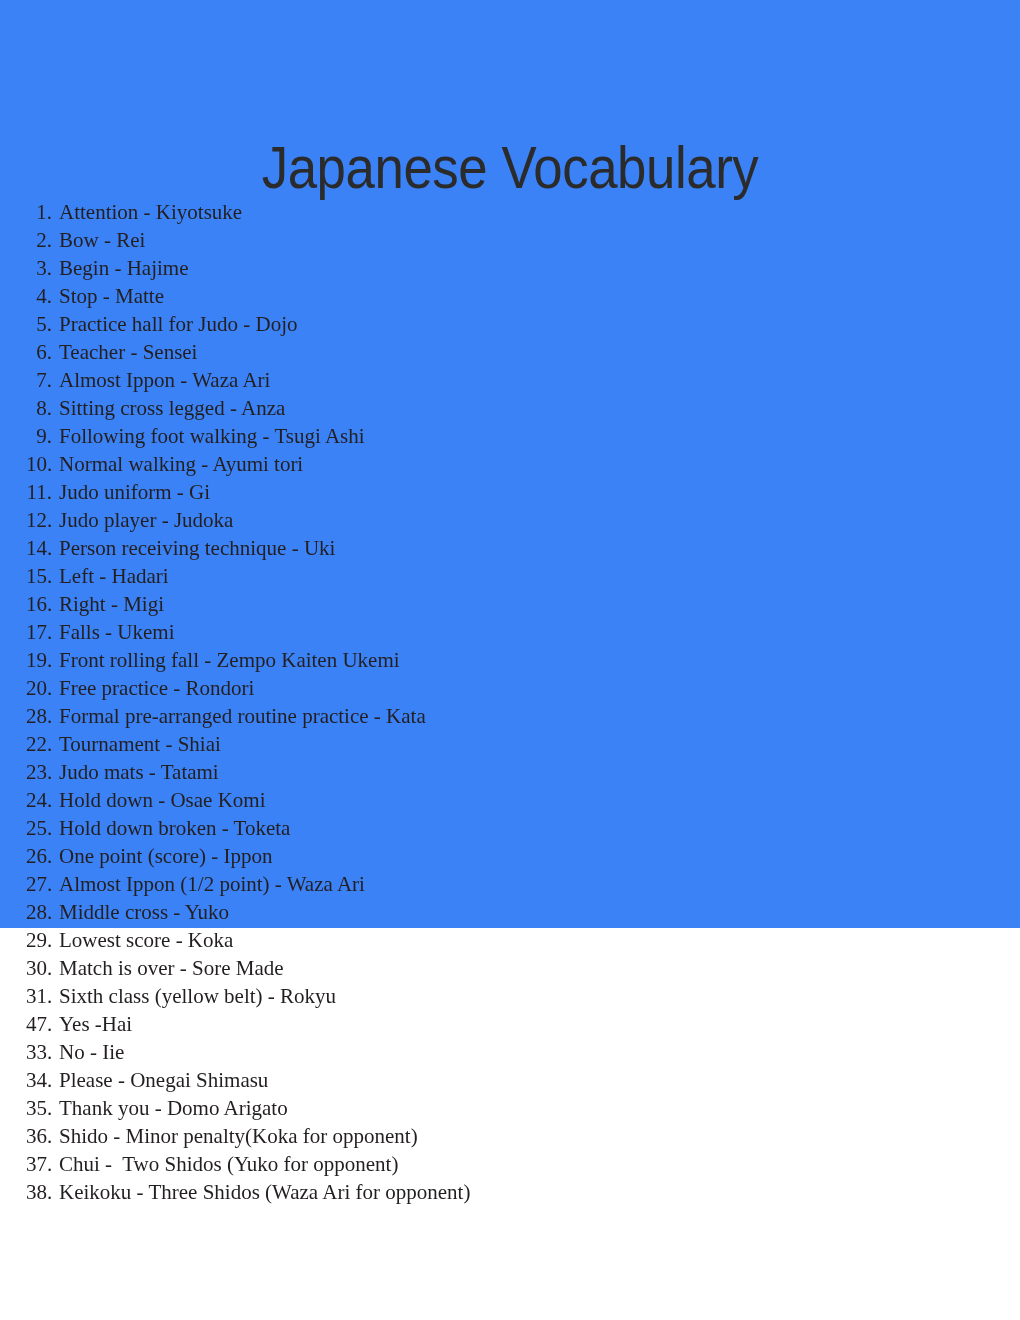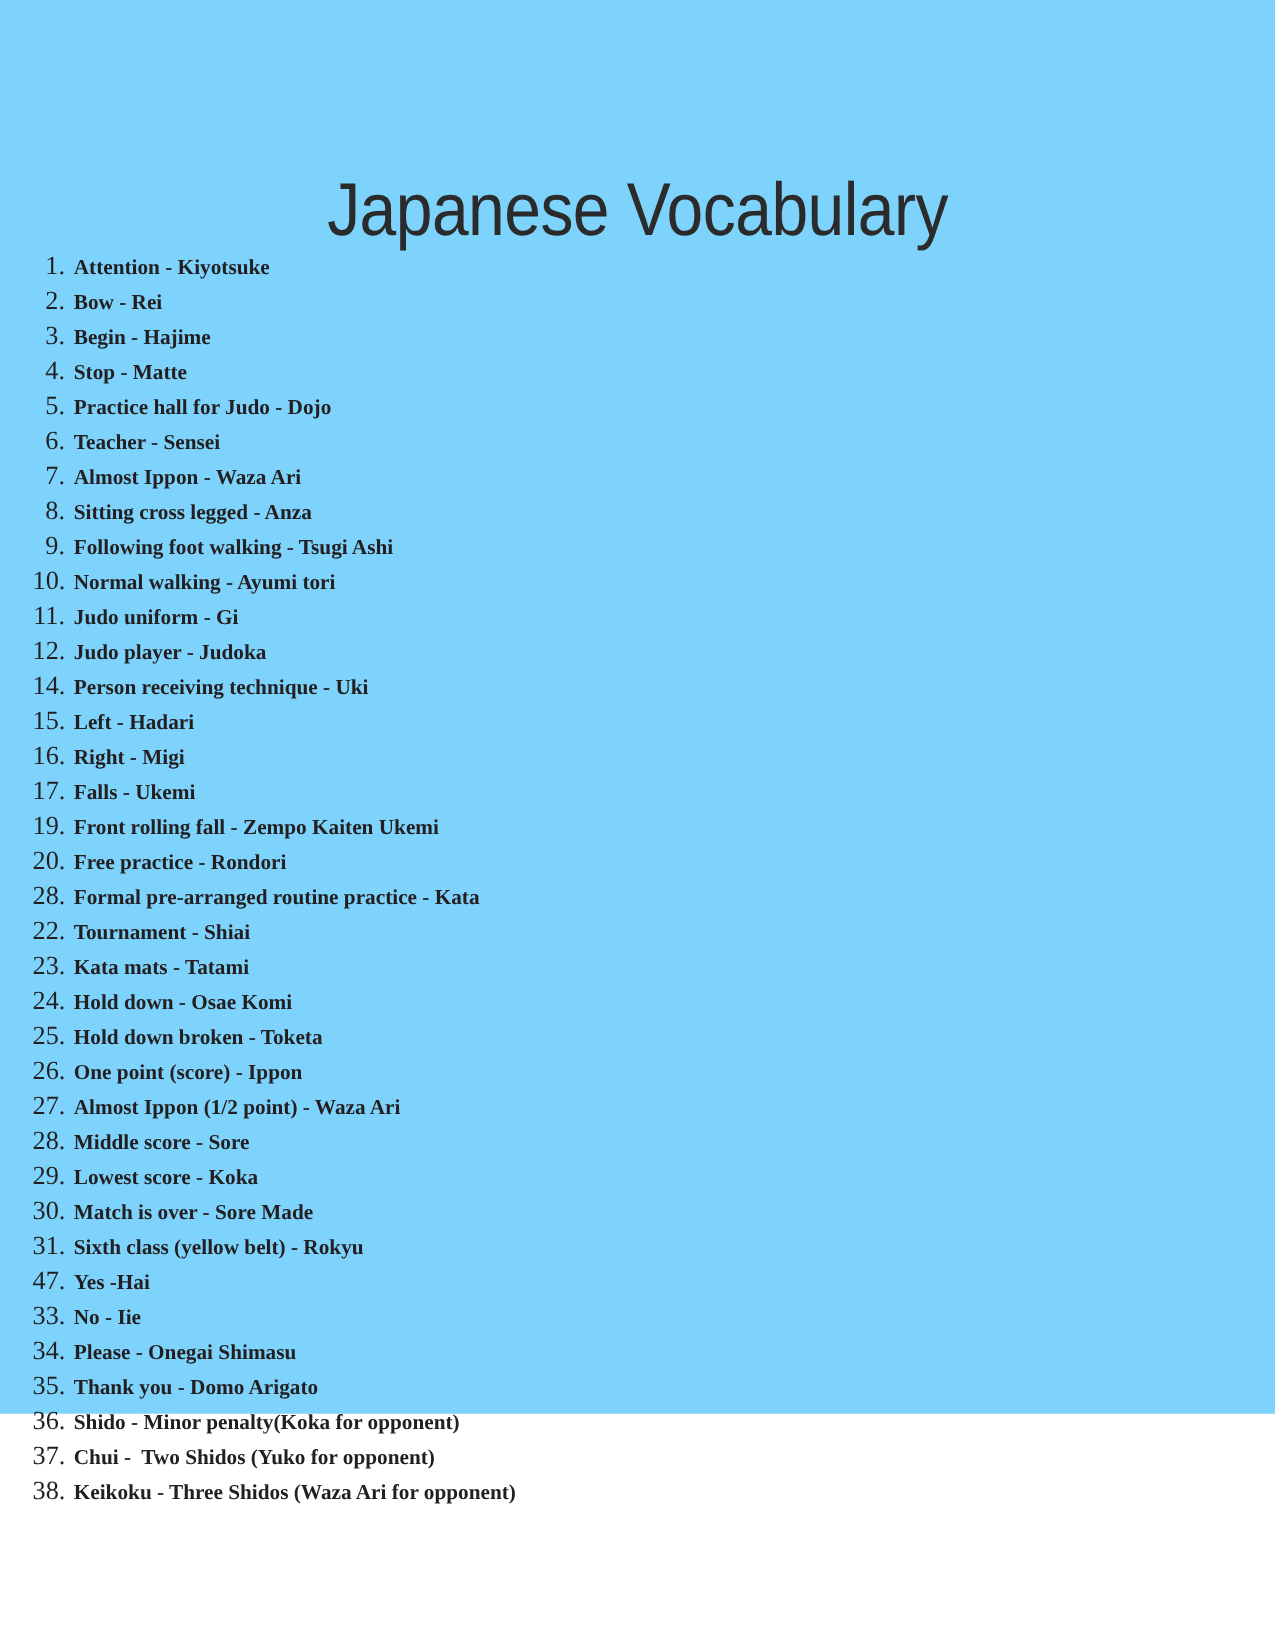--- a/index.html
+++ b/index.html
@@ -14,22 +14,22 @@
     height: 1320px;
     overflow: hidden;
     font-family: "Liberation Serif", "DejaVu Serif", serif;
     color: #231f20;
     -webkit-font-smoothing: antialiased;
   }
 
   .page {
     position: relative;
     width: 1020px;
-    height: 1131px;
-    background: #7dd3fc;
+    height: 928px;
+    background: #3b82f6;
     box-sizing: border-box;
   }
 
   .doc-title {
     position: absolute;
     top: 92px;
     left: 0;
     width: 1020px;
     text-align: center;
     font-family: "Liberation Sans Narrow", "Liberation Sans", "DejaVu Sans", sans-serif;
@@ -70,24 +70,23 @@
     box-sizing: border-box;
     text-align: right;
     font-size: 21px;
     line-height: 28px;
     white-space: pre;
   }
 
   .vocab-text {
     display: inline-block;
     padding-left: 7px;
-    font-size: 17px;
+    font-size: 21px;
     line-height: 28px;
     white-space: pre;
-    font-weight: bold;
   }
 </style>
 </head>
 <body>
 
 <div class="page">
 
   <h1 class="doc-title">Japanese Vocabulary</h1>
 
   <ol class="vocab-list">
@@ -104,26 +103,26 @@
       <li class="vocab-item"><span class="vocab-num">11.</span><span class="vocab-text">Judo uniform - Gi</span></li>
       <li class="vocab-item"><span class="vocab-num">12.</span><span class="vocab-text">Judo player - Judoka</span></li>
       <li class="vocab-item"><span class="vocab-num">14.</span><span class="vocab-text">Person receiving technique - Uki</span></li>
       <li class="vocab-item"><span class="vocab-num">15.</span><span class="vocab-text">Left - Hadari</span></li>
       <li class="vocab-item"><span class="vocab-num">16.</span><span class="vocab-text">Right - Migi</span></li>
       <li class="vocab-item"><span class="vocab-num">17.</span><span class="vocab-text">Falls - Ukemi</span></li>
       <li class="vocab-item"><span class="vocab-num">19.</span><span class="vocab-text">Front rolling fall - Zempo Kaiten Ukemi</span></li>
       <li class="vocab-item"><span class="vocab-num">20.</span><span class="vocab-text">Free practice - Rondori</span></li>
       <li class="vocab-item"><span class="vocab-num">28.</span><span class="vocab-text">Formal pre-arranged routine practice - Kata</span></li>
       <li class="vocab-item"><span class="vocab-num">22.</span><span class="vocab-text">Tournament - Shiai</span></li>
-      <li class="vocab-item"><span class="vocab-num">23.</span><span class="vocab-text">Kata mats - Tatami</span></li>
+      <li class="vocab-item"><span class="vocab-num">23.</span><span class="vocab-text">Judo mats - Tatami</span></li>
       <li class="vocab-item"><span class="vocab-num">24.</span><span class="vocab-text">Hold down - Osae Komi</span></li>
       <li class="vocab-item"><span class="vocab-num">25.</span><span class="vocab-text">Hold down broken - Toketa</span></li>
       <li class="vocab-item"><span class="vocab-num">26.</span><span class="vocab-text">One point (score) - Ippon</span></li>
       <li class="vocab-item"><span class="vocab-num">27.</span><span class="vocab-text">Almost Ippon (1/2 point) - Waza Ari</span></li>
-      <li class="vocab-item"><span class="vocab-num">28.</span><span class="vocab-text">Middle score - Sore</span></li>
+      <li class="vocab-item"><span class="vocab-num">28.</span><span class="vocab-text">Middle cross - Yuko</span></li>
       <li class="vocab-item"><span class="vocab-num">29.</span><span class="vocab-text">Lowest score - Koka</span></li>
       <li class="vocab-item"><span class="vocab-num">30.</span><span class="vocab-text">Match is over - Sore Made</span></li>
       <li class="vocab-item"><span class="vocab-num">31.</span><span class="vocab-text">Sixth class (yellow belt) - Rokyu</span></li>
       <li class="vocab-item"><span class="vocab-num">47.</span><span class="vocab-text">Yes -Hai</span></li>
       <li class="vocab-item"><span class="vocab-num">33.</span><span class="vocab-text">No - Iie</span></li>
       <li class="vocab-item"><span class="vocab-num">34.</span><span class="vocab-text">Please - Onegai Shimasu</span></li>
       <li class="vocab-item"><span class="vocab-num">35.</span><span class="vocab-text">Thank you - Domo Arigato</span></li>
       <li class="vocab-item"><span class="vocab-num">36.</span><span class="vocab-text">Shido - Minor penalty(Koka for opponent)</span></li>
       <li class="vocab-item"><span class="vocab-num">37.</span><span class="vocab-text">Chui -  Two Shidos (Yuko for opponent)</span></li>
       <li class="vocab-item"><span class="vocab-num">38.</span><span class="vocab-text">Keikoku - Three Shidos (Waza Ari for opponent)</span></li>

